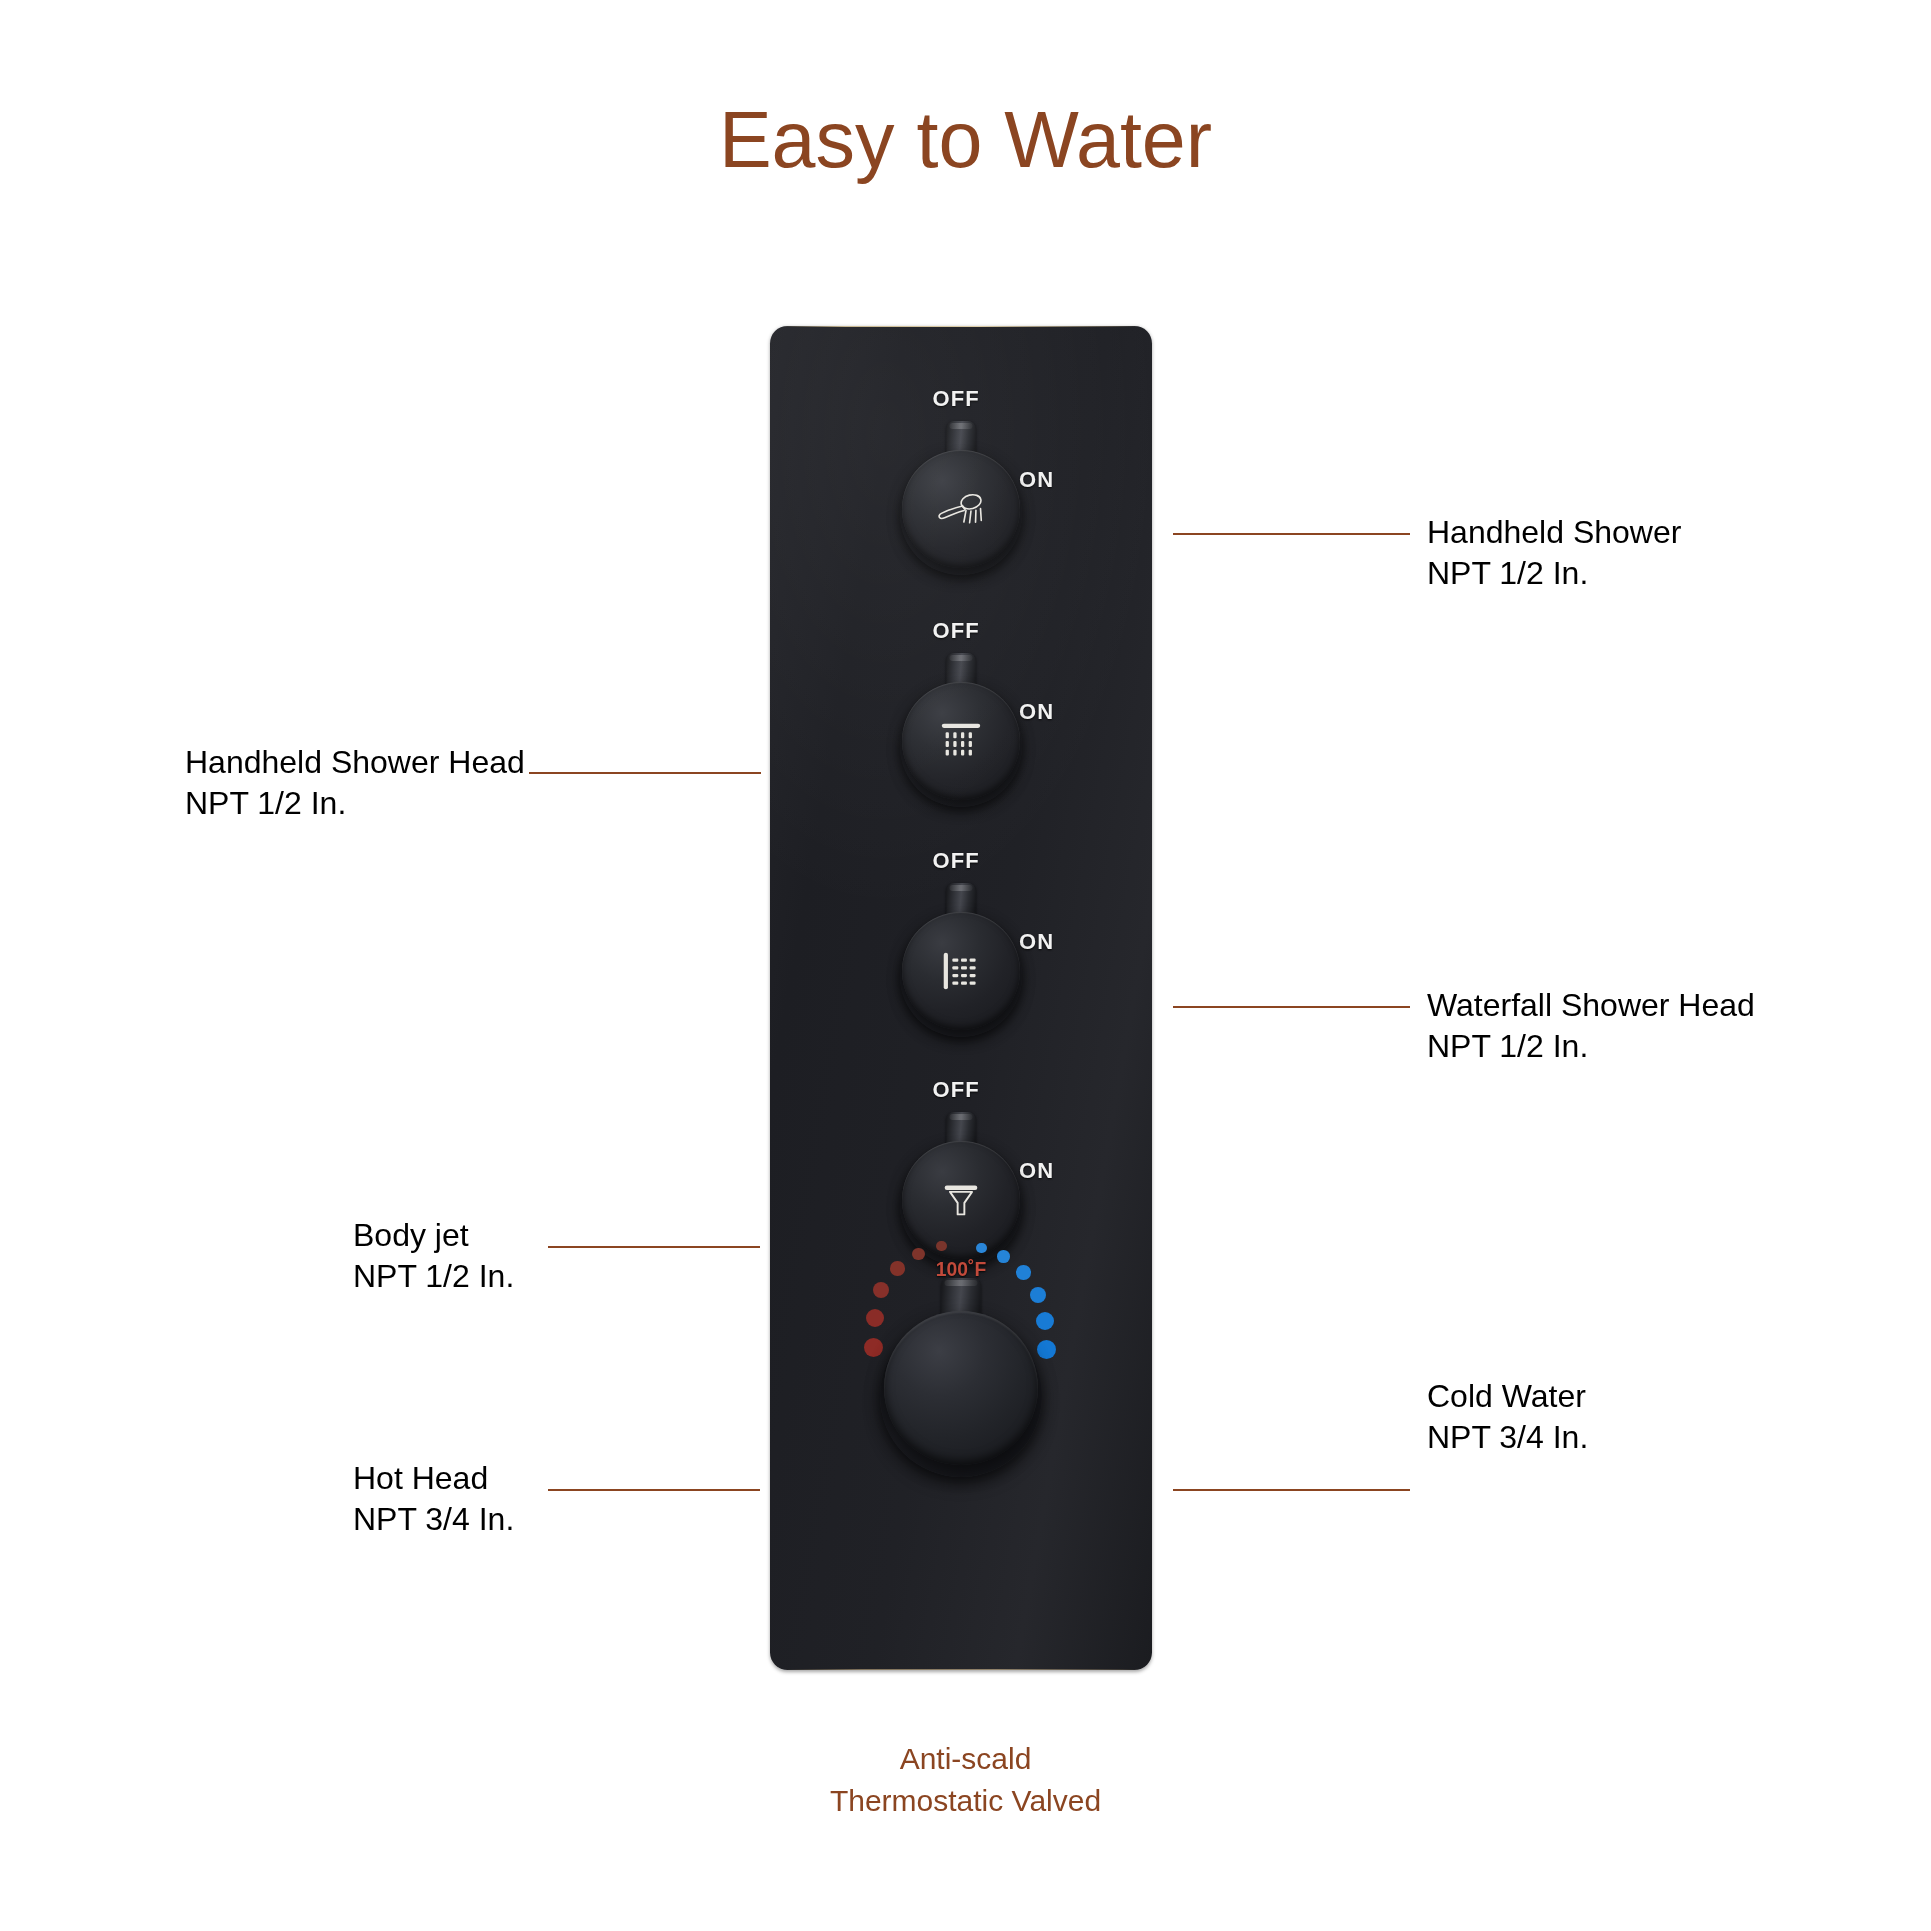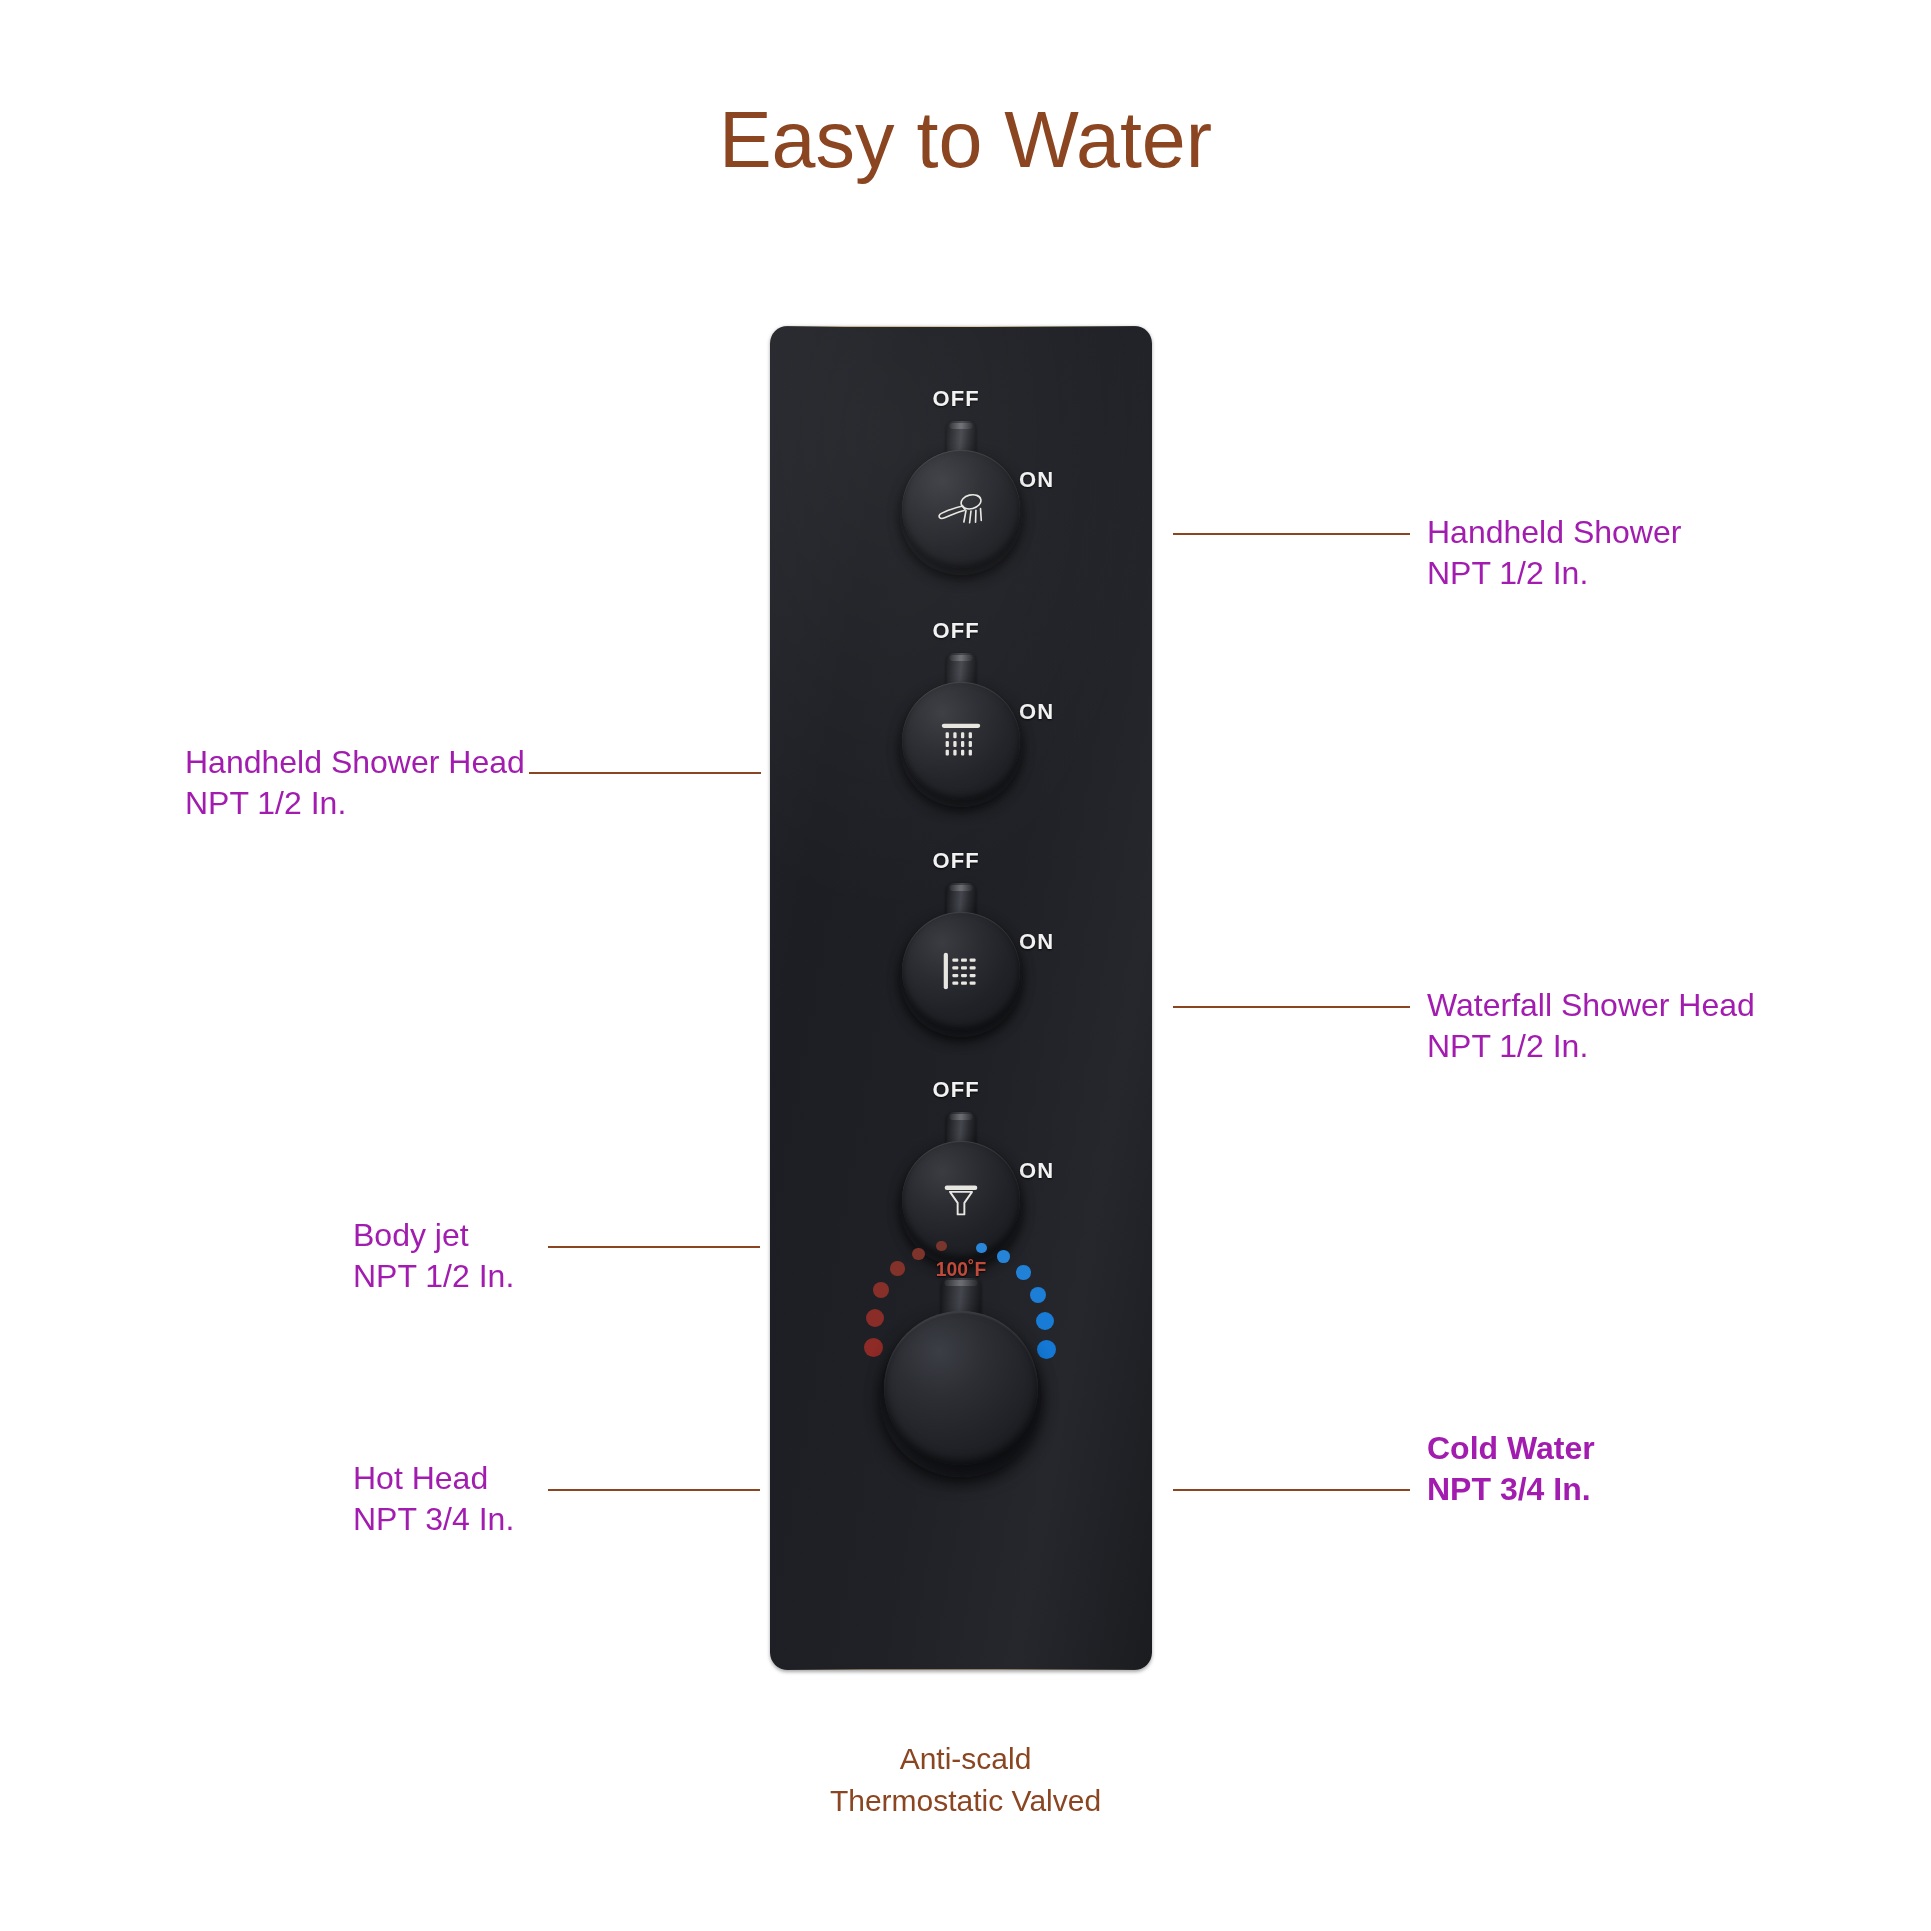--- a/index.html
+++ b/index.html
@@ -151,21 +151,21 @@
     box-shadow:
       inset 0 1.9px 1.9px rgba(255,255,255,0.10),
       inset 0 -3.9px 9.7px rgba(0,0,0,0.6),
       0 7.7px 17.4px rgba(0,0,0,0.5);
   }
 
   
   .callout { position:absolute; }
   .callout-text {
     position:absolute;
-    color: #a21caf;
+    color: #000000;
     font-size: 32px;
     line-height: 41px;
     white-space: nowrap;
   }
   .callout-text.right { text-align:left; }
   .callout-text.left  { text-align:right; }
   .leader {
     position:absolute;
     height: 1.9px;
     background: #8B4521;
@@ -341,21 +341,21 @@
 <div class="callout">
   <div class="leader" style="left:548px; top:1489px; width:212px;"></div>
   <div class="callout-text left" style="left:0px; top:1458px; width:516px;">
     <div style="text-align:left; margin-left:353px;">Hot Head</div>
     <div style="text-align:left; margin-left:353px;">NPT 3/4 In.</div>
   </div>
 </div>
 
 <div class="callout">
   <div class="leader" style="left:1173px; top:1489px; width:237px;"></div>
-  <div class="callout-text right" style="left:1427px; top:1428px;font-weight:bold;">
+  <div class="callout-text right" style="left:1427px; top:1376px;">
     <div>Cold Water</div>
     <div>NPT 3/4 In.</div>
   </div>
 </div>
 
 <div id="bottom-caption">
   <div>Anti-scald</div>
   <div>Thermostatic Valved</div>
 </div>
 

